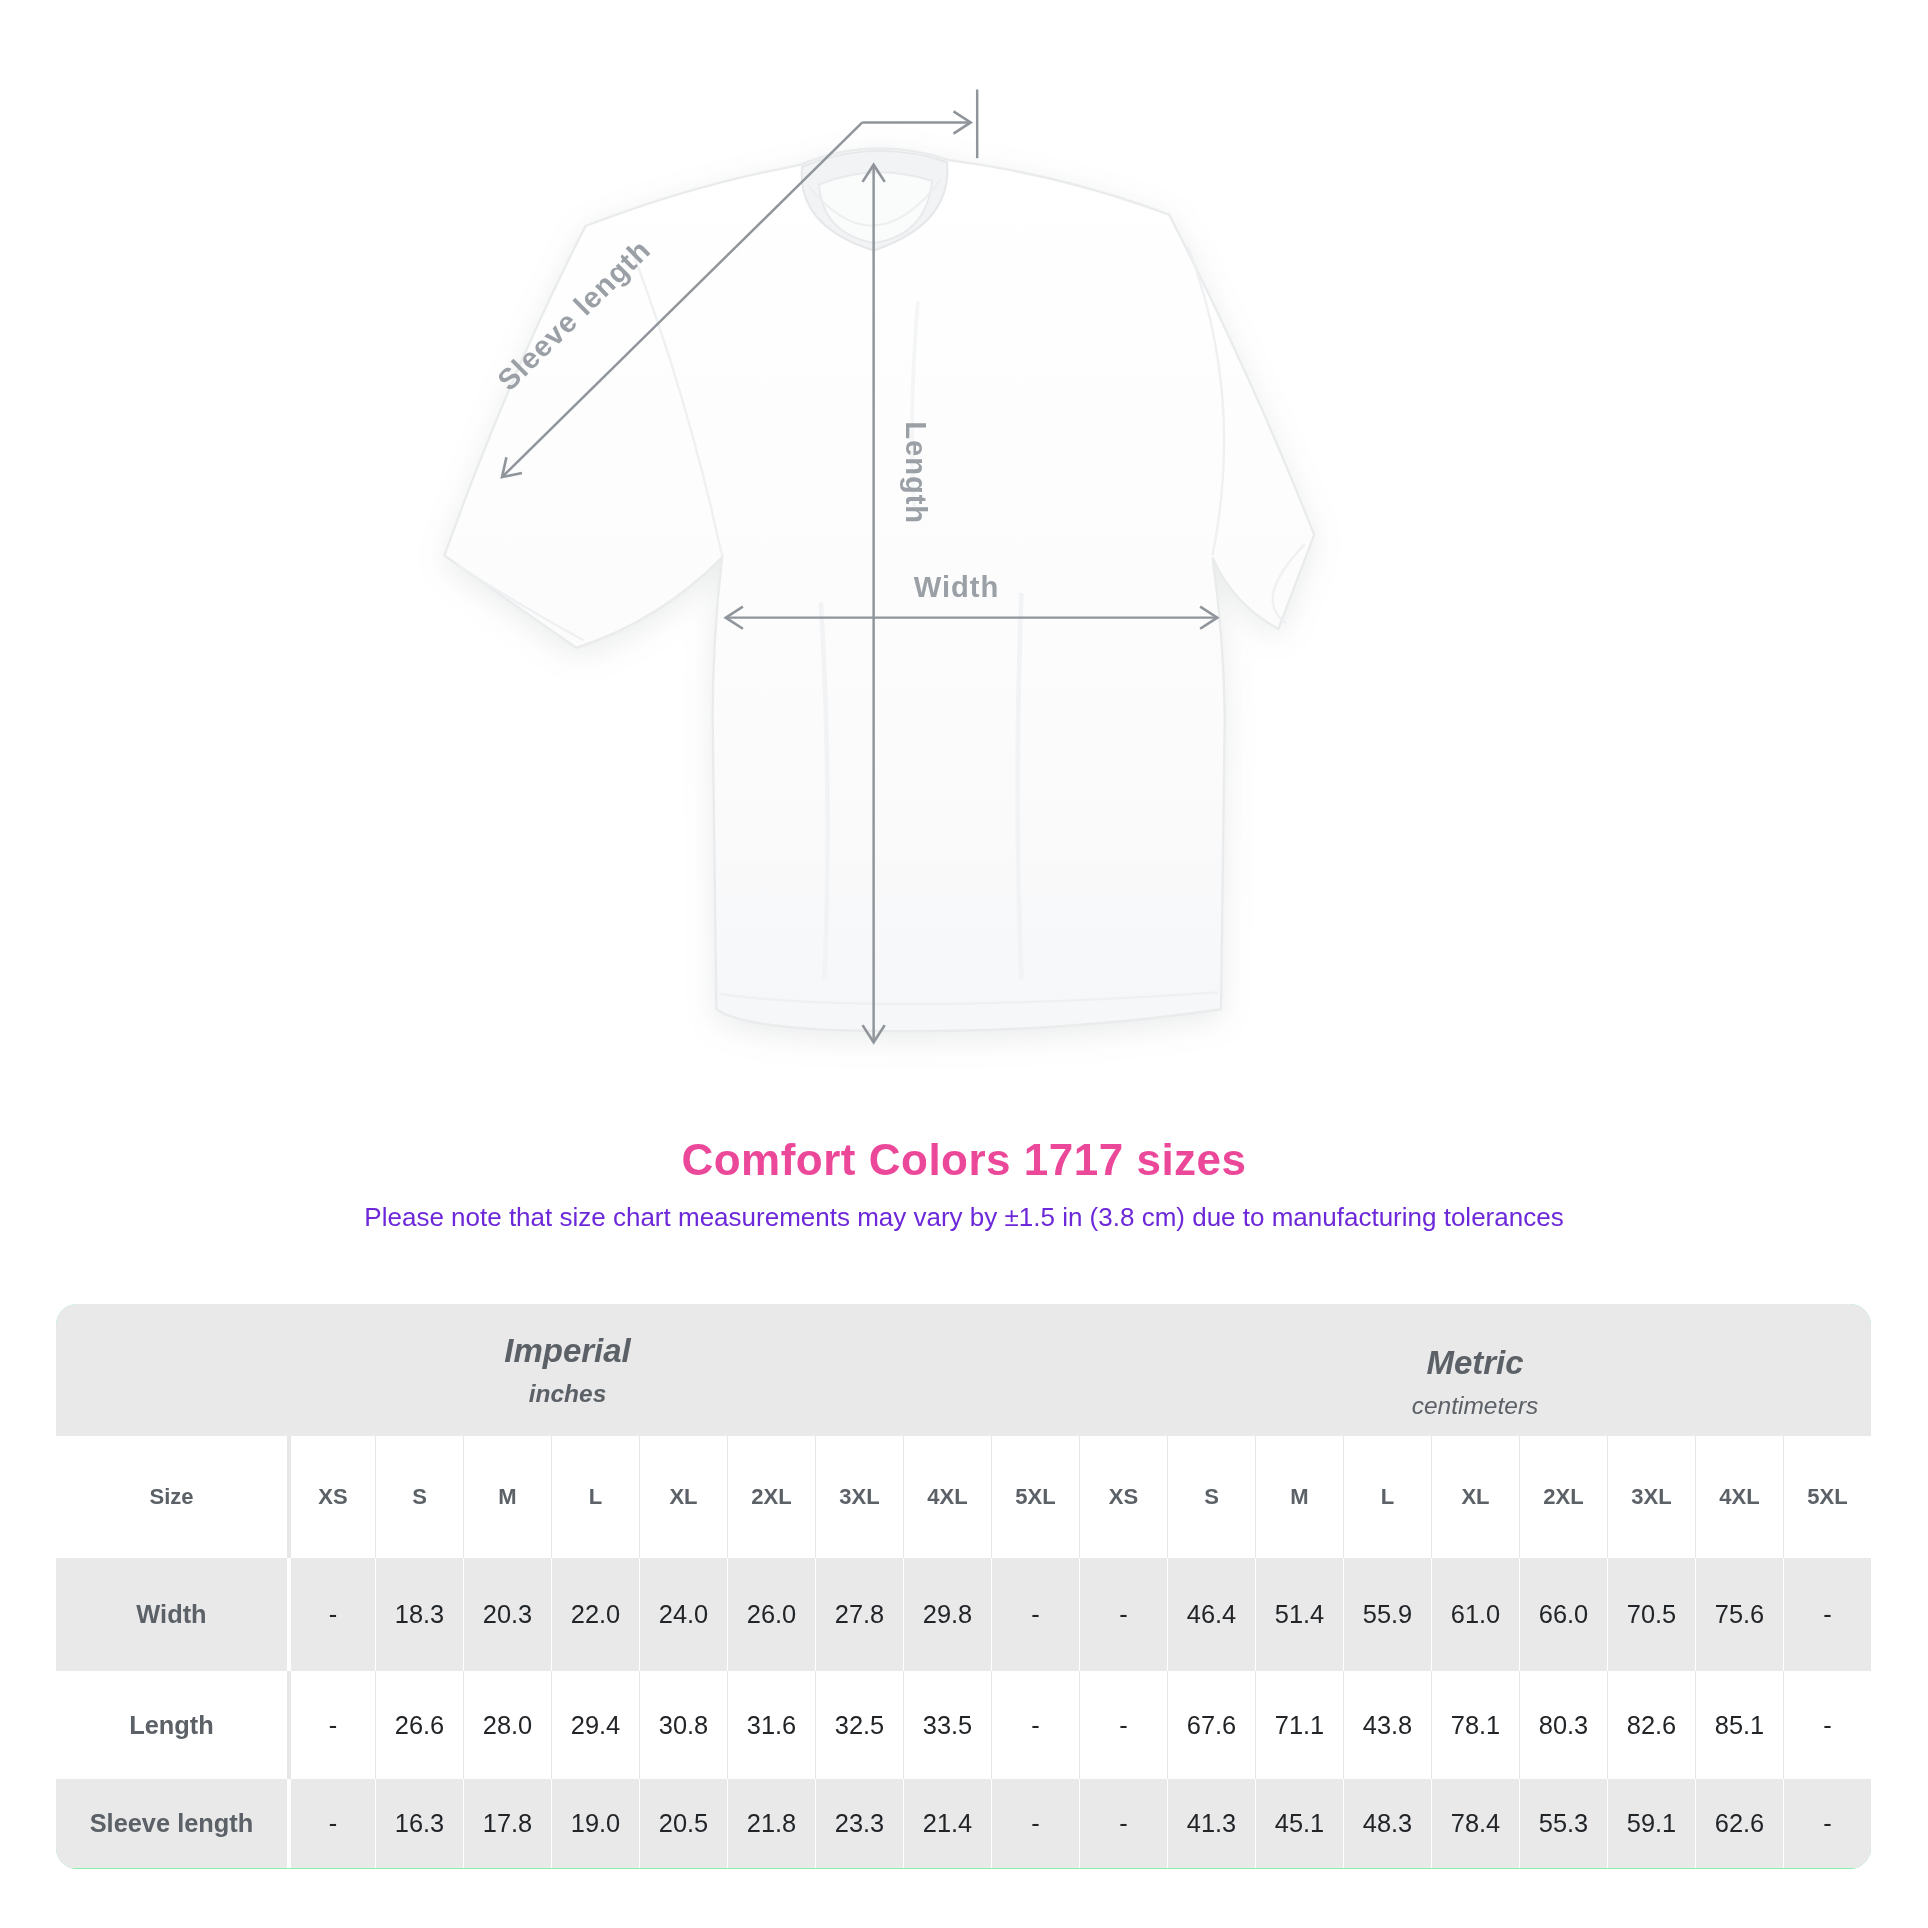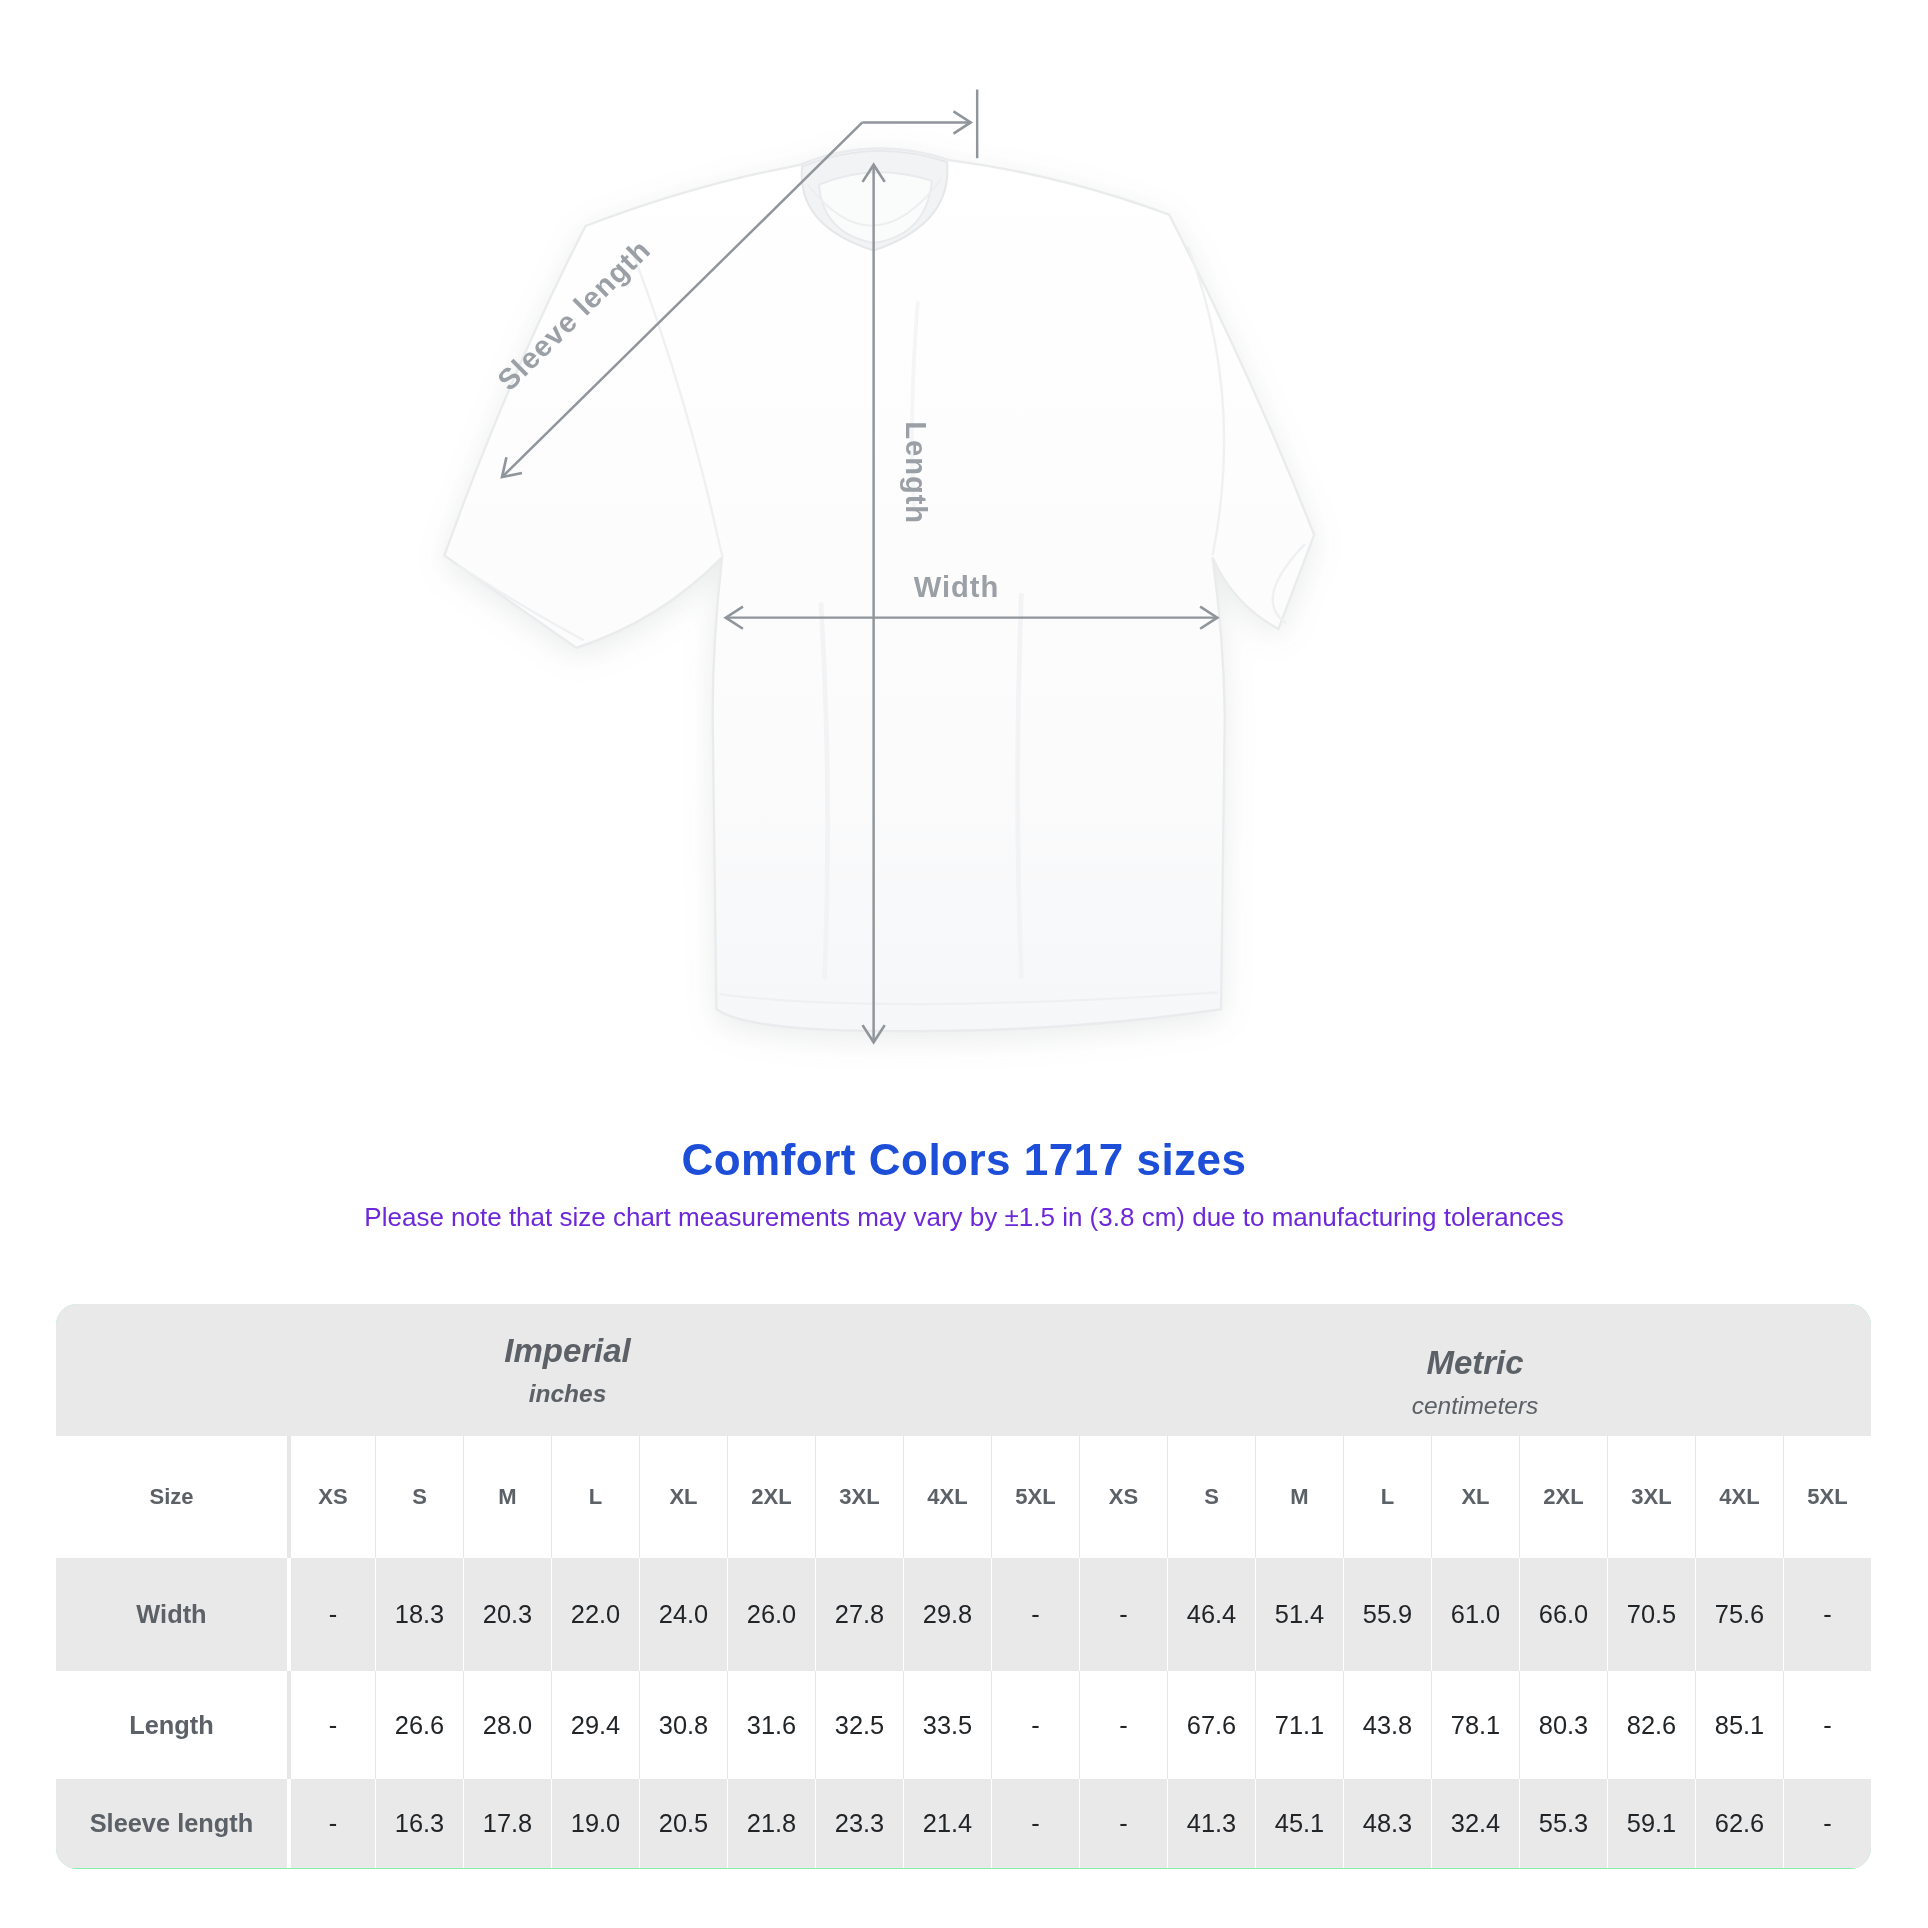--- a/index.html
+++ b/index.html
@@ -4,21 +4,21 @@
 <style>
   html,body{margin:0;padding:0;background:#fff;}
   .page{position:relative;width:1928px;height:1928px;background:#ffffff;overflow:hidden;
         font-family:"Liberation Sans", sans-serif;}
   
   .diagram{position:absolute;left:0;top:0;}
   .svg-label{font-family:"Liberation Sans", sans-serif;font-weight:bold;font-size:31px;
              fill:#9aa0a5;letter-spacing:1px;}
   
   .title{position:absolute;left:0;top:1135px;width:1928px;text-align:center;
-         font-size:44px;font-weight:bold;color:#1d4ed8;letter-spacing:0.5px;}
+         font-size:44px;font-weight:bold;color:#ec4899;letter-spacing:0.5px;}
   .subtitle{position:absolute;left:0;top:1202px;width:1928px;text-align:center;
             font-size:26px;color:#6d28d9;}
   
   .size-table{position:absolute;left:56px;top:1304px;width:1815px;height:565px;
               border-radius:21px;overflow:hidden;background:#86efac;
               display:grid;grid-template-columns:231px repeat(18, 1fr);
               grid-template-rows:132px 122px 113px 108px 89px;}
   .cell{display:flex;align-items:center;justify-content:center;min-width:0;}
   .gray{background:#e9e9ea;}
   .white{background:#ffffff;}
@@ -178,21 +178,21 @@
       <div class="cell value-cell gray sep-w">19.0</div>
       <div class="cell value-cell gray sep-w">20.5</div>
       <div class="cell value-cell gray sep-w">21.8</div>
       <div class="cell value-cell gray sep-w">23.3</div>
       <div class="cell value-cell gray sep-w">21.4</div>
       <div class="cell value-cell gray sep-w">-</div>
       <div class="cell value-cell gray sep-w">-</div>
       <div class="cell value-cell gray sep-w">41.3</div>
       <div class="cell value-cell gray sep-w">45.1</div>
       <div class="cell value-cell gray sep-w">48.3</div>
-      <div class="cell value-cell gray sep-w">32.4</div>
+      <div class="cell value-cell gray sep-w">78.4</div>
       <div class="cell value-cell gray sep-w">55.3</div>
       <div class="cell value-cell gray sep-w">59.1</div>
       <div class="cell value-cell gray sep-w">62.6</div>
       <div class="cell value-cell gray sep-w">-</div>
     </div>
 
 </div>
 
 
 </body></html>

